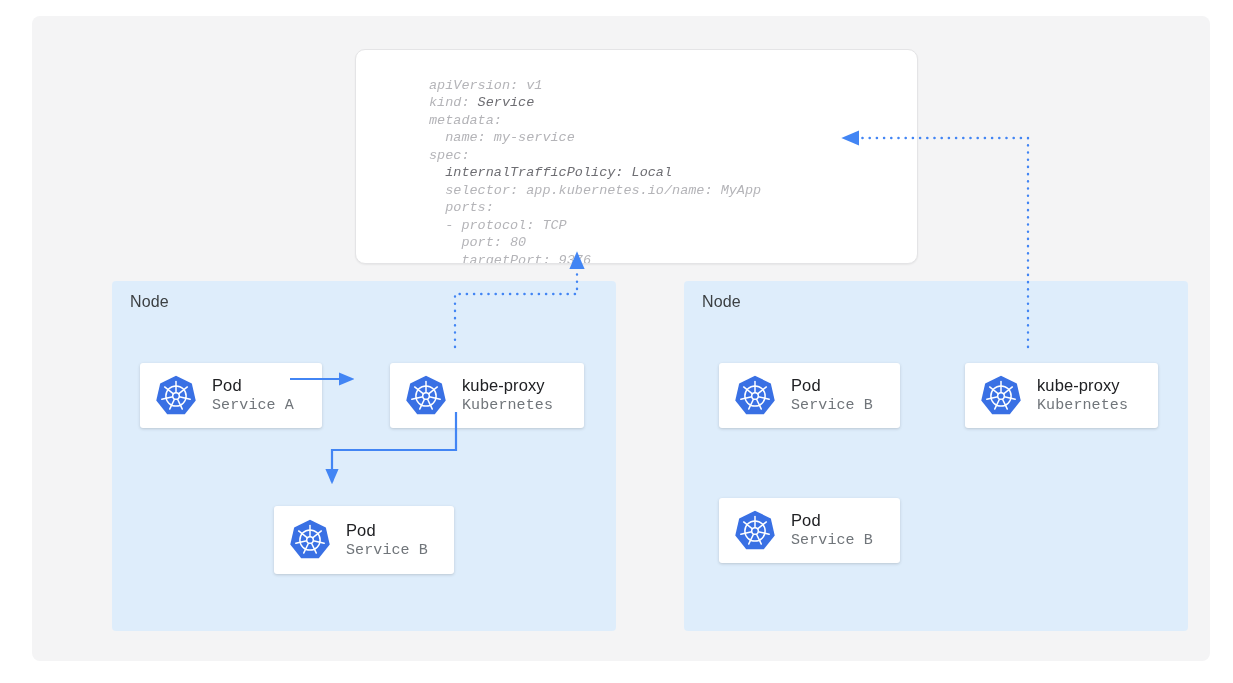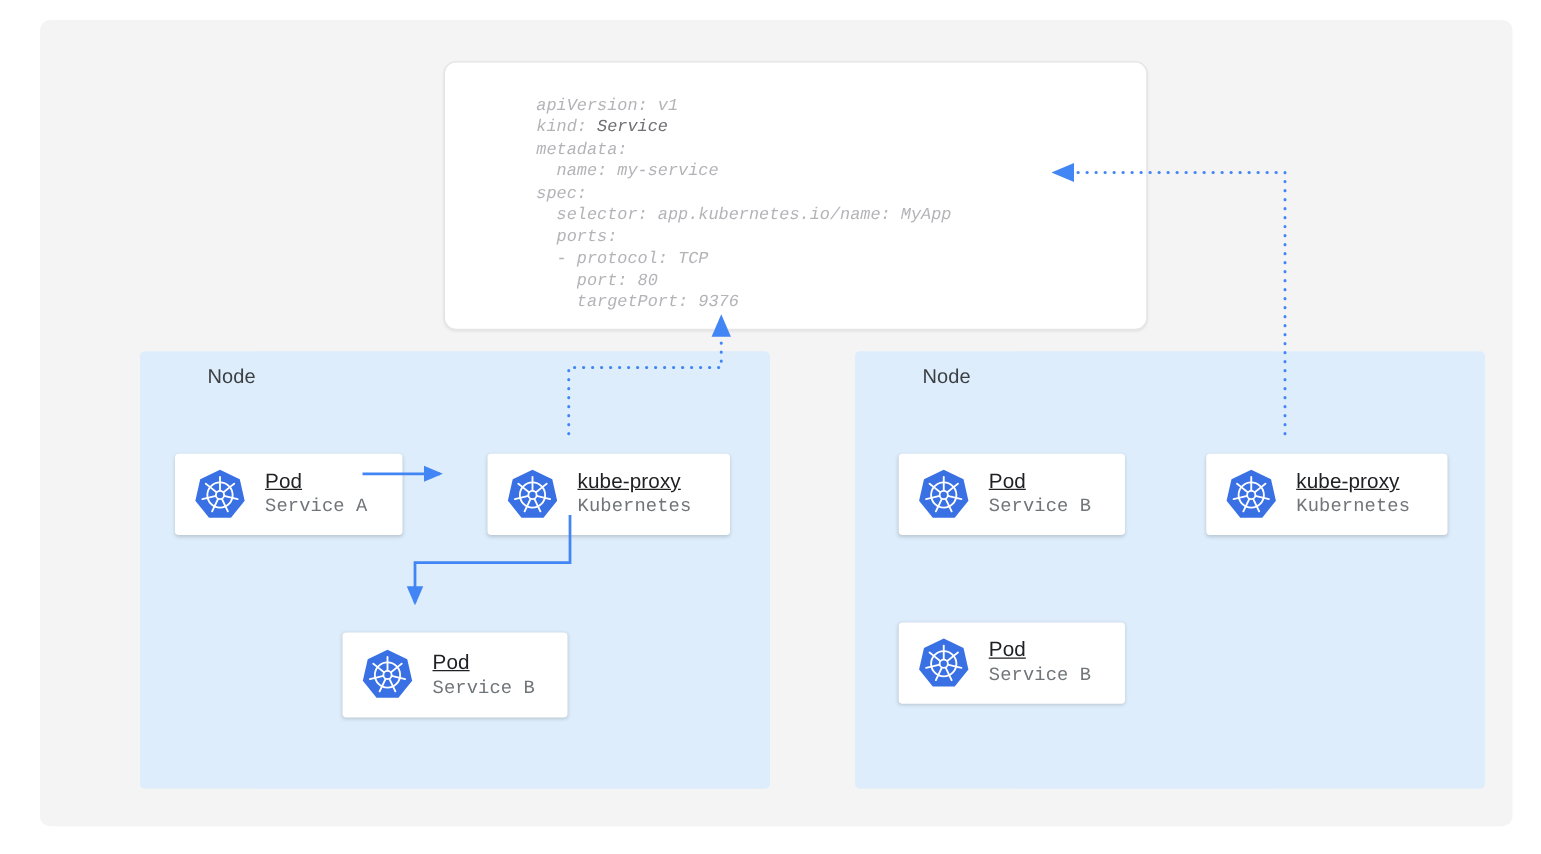--- a/index.html
+++ b/index.html
@@ -65,21 +65,20 @@
   }
   #node-left  { left: 80px;  top: 265px; width: 504px; height: 350px; }
   #node-right { left: 652px; top: 265px; width: 504px; height: 350px; }
   .node-label {
     position: absolute;
     left: 18px;
     top: 12px;
     font-size: 16px;
     color: #3c4043;
     letter-spacing: 0.1px;
-    margin-left: 36px;
   }
 
   
   .card {
     position: absolute;
     background: #ffffff;
     border-radius: 3px;
     box-shadow: 0 1px 3px rgba(60,64,67,0.22);
     display: flex;
     align-items: center;
@@ -92,21 +91,20 @@
     width: 44px;
     height: 44px;
     display: block;
   }
   .card-text { display: flex; flex-direction: column; justify-content: center; }
   .card-title {
     font-size: 16.5px;
     color: #202124;
     line-height: 21px;
     letter-spacing: 0.1px;
-    text-decoration: underline;
   }
   .card-sub {
     font-size: 15px;
     color: #70757a;
     line-height: 20px;
     letter-spacing: 0.1px;
     font-family: Liberation Mono, monospace;
   }
 
   
@@ -130,20 +128,21 @@
 <body>
 
 <div id="canvas-panel">
 
   <div id="yaml-card">
     <pre id="yaml-code">apiVersion: v1
 kind: <span class="kw">Service</span>
 metadata:
   name: my-service
 spec:
+  <span class="kw">internalTrafficPolicy: Local</span>
   selector: app.kubernetes.io/name: MyApp
   ports:
   - protocol: TCP
     port: 80
     targetPort: 9376</pre>
   </div>
 
   <div id="node-left" class="node-group">
     <div class="node-label">Node</div>
   </div>

